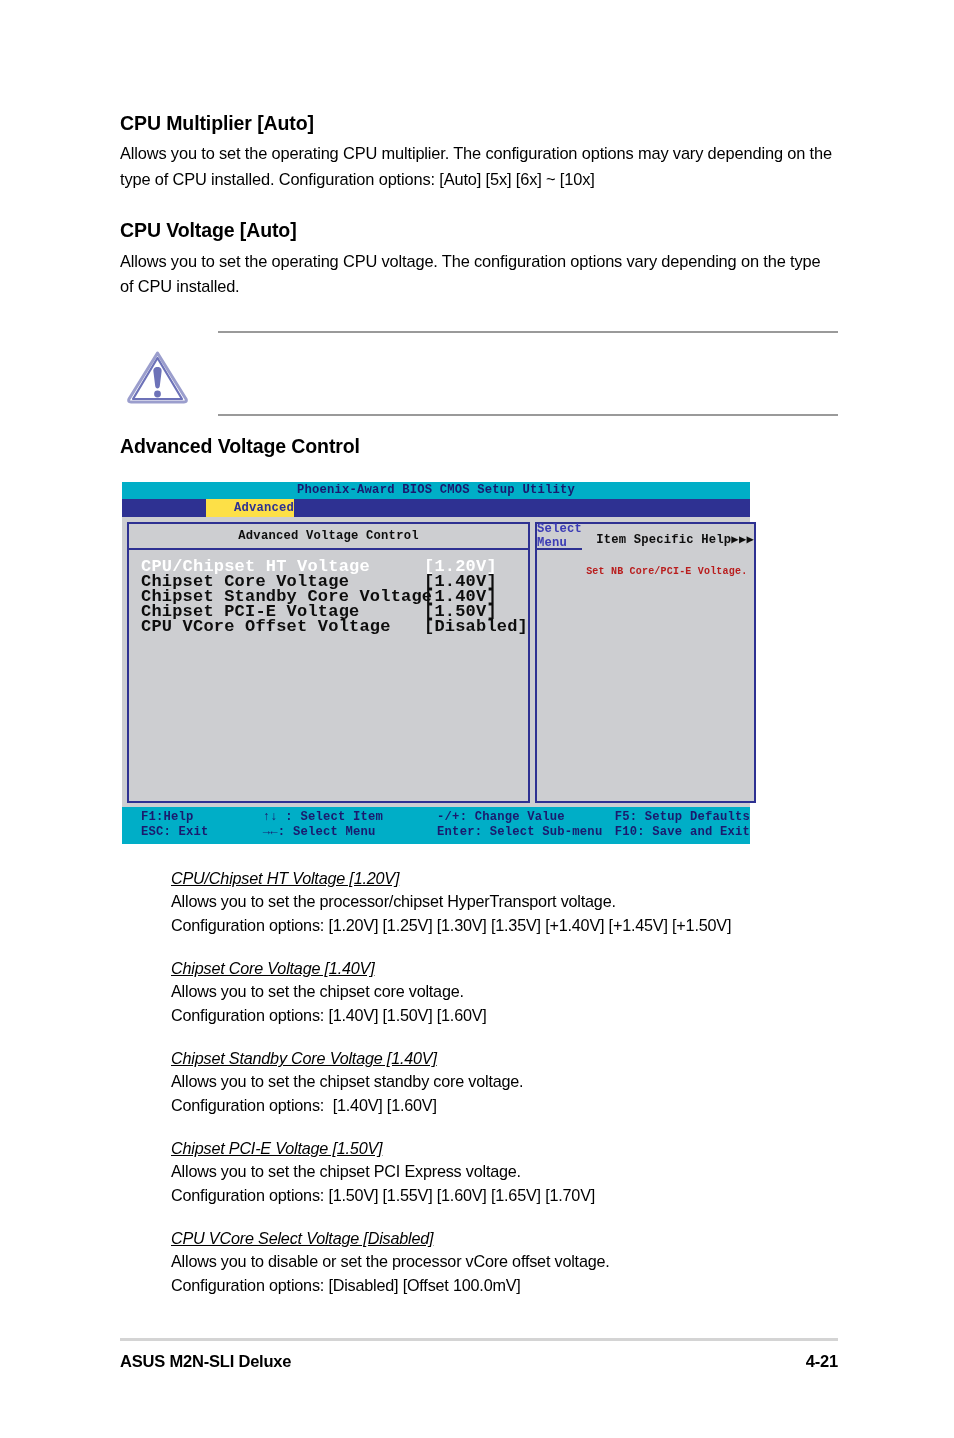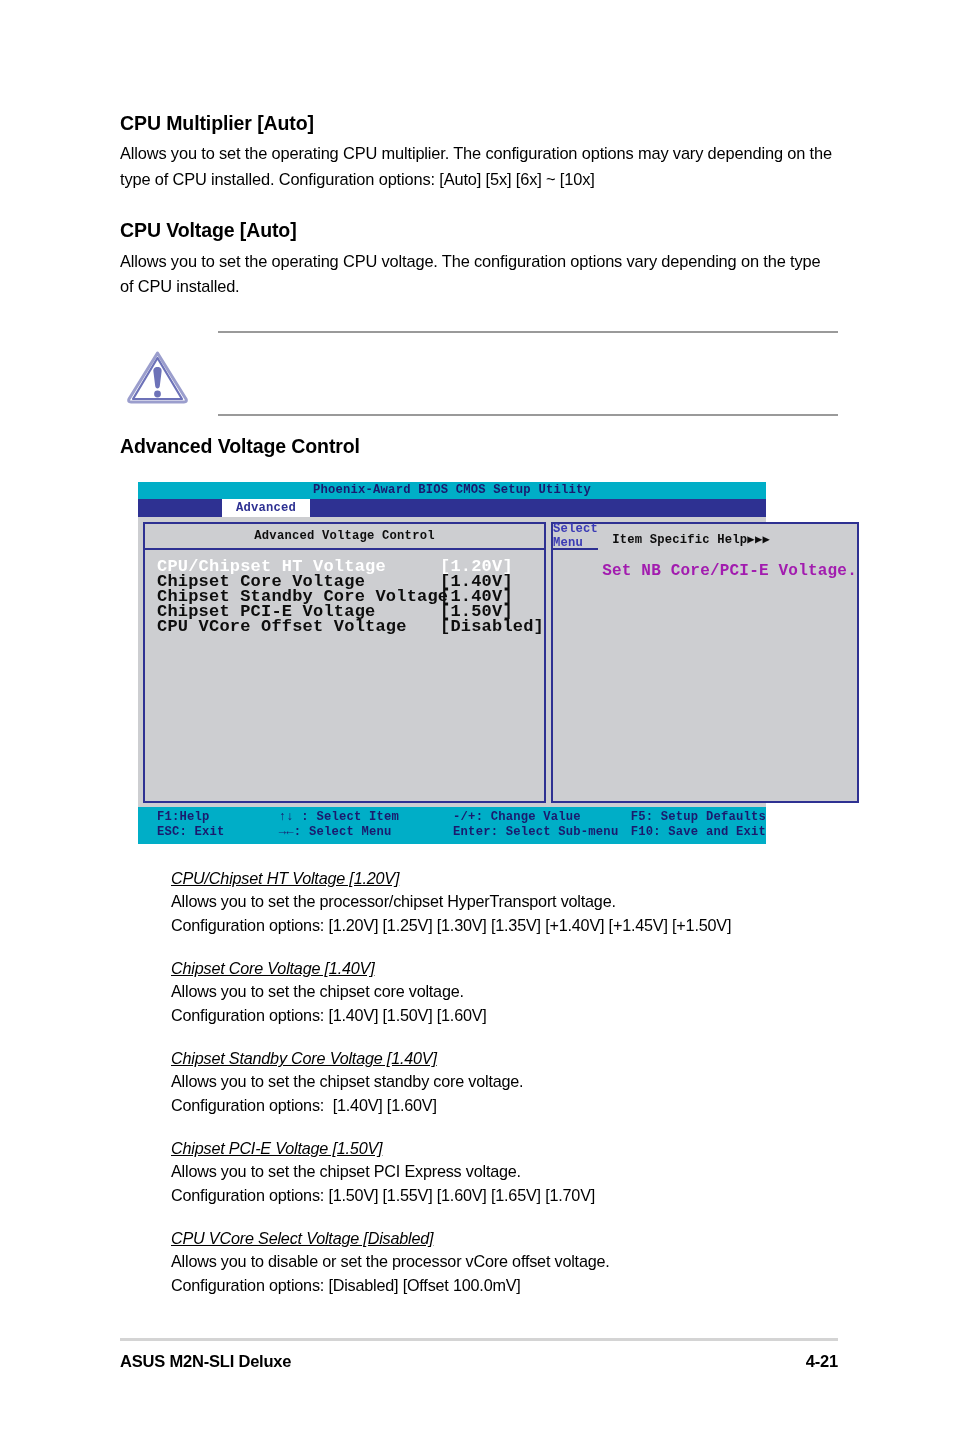--- a/index.html
+++ b/index.html
@@ -79,21 +79,21 @@
     width: 604px;
     font-size: 15.5px;
     line-height: 30px;
     letter-spacing: -0.1px;
   }
 
   
   .bios {
     position: relative;
     margin-top: 25px;
-    margin-left: 18px;
+    margin-left: 2px;
     width: 628px;
     font-family: "Liberation Mono", "DejaVu Sans Mono", monospace;
   }
   .bios-titlebar {
     height: 17px;
     background: #00aec7;
     color: #1a1a6e;
     font-size: 12.2px;
     font-weight: bold;
     text-align: center;
@@ -104,25 +104,25 @@
     height: 18px;
     background: #2e3192;
     position: relative;
   }
   .bios-tab {
     position: absolute;
     left: 84px;
     top: 0;
     width: 88px;
     height: 18px;
-    background: #ffffff;
+    background: #fde047;
     color: #2e3192;
     font-size: 12.2px;
     font-weight: bold;
-    text-align: center;
+    text-align: right;
     line-height: 19px;
     letter-spacing: 0.2px;
   }
   .bios-body {
     background: #cdced1;
     padding: 5px 5px 0 5px;
     height: 290px;
     position: relative;
   }
   .panes {
@@ -178,23 +178,23 @@
   .help-title {
     font-size: 12.2px;
     font-weight: bold;
     color: #0d0d0d;
     padding-left: 14px;
     line-height: 15px;
     letter-spacing: 0.2px;
     white-space: pre;
   }
   .help-text {
-    font-size: 16px;
-    font-weight: bold;
-    color: #a21caf;
+    font-size: 10px;
+    font-weight: bold;
+    color: #b91c1c;
     padding-left: 4px;
     line-height: 15px;
     margin-top: 16px;
     letter-spacing: 0.2px;
     white-space: pre;
   }
 
   .bios-footer {
     background: #00aec7;
     color: #1a1a6e;

